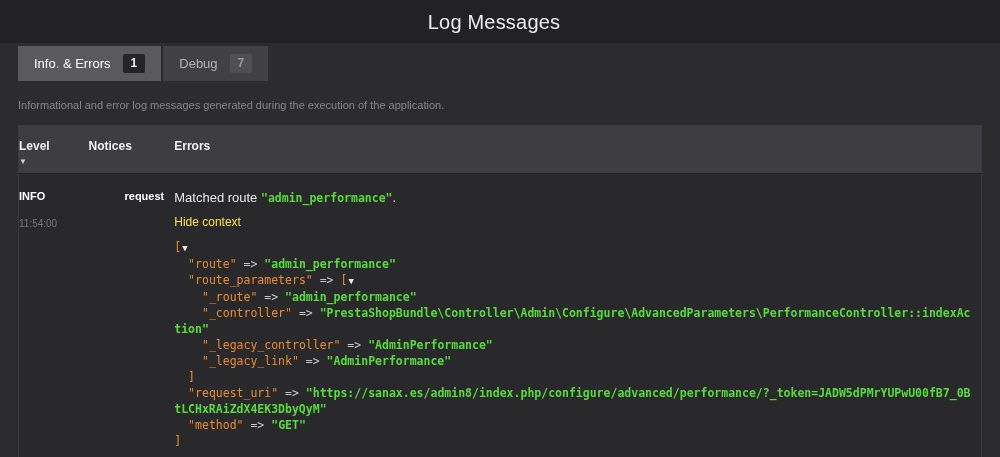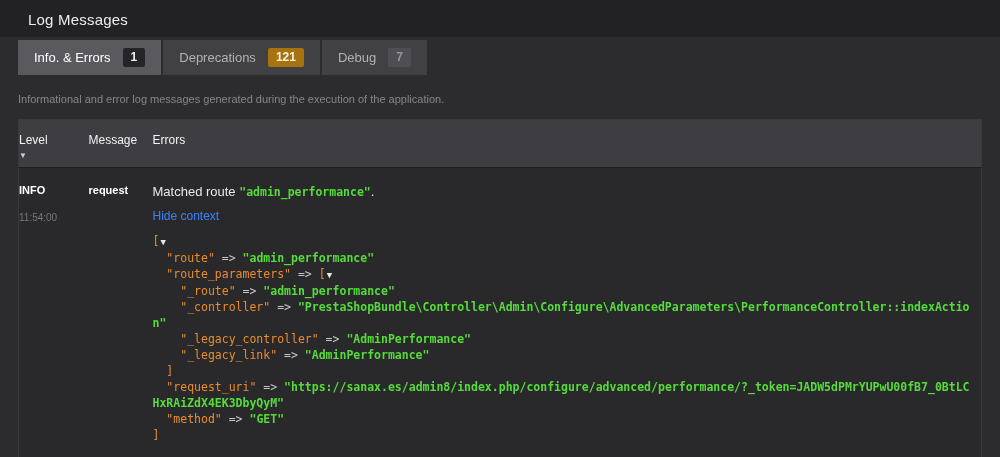--- a/index.html
+++ b/index.html
@@ -5,24 +5,25 @@
   * { box-sizing: border-box; margin: 0; padding: 0; }
   html, body { width: 1000px; height: 457px; overflow: hidden; }
   body {
     background: #222225;
     font-family: "Liberation Sans", sans-serif;
     color: #e6e6e6;
   }
   .page-title {
     margin: 0;
     padding: 11px 40px 9px 28px;
-    font-size: 15px;
+    font-size: 20px;
     font-weight: 500;
     color: #ededed;
     letter-spacing: .2px;
+    text-align: center;
   }
   .content {
     background: #2c2c2f;
     padding: 3px 18px 0 18px;
     min-height: 413px;
   }
   
   .tabs { display: flex; gap: 2px; }
   .tab {
     display: flex; align-items: center; gap: 12px;
@@ -47,51 +48,51 @@
   .log-table {
     width: 100%;
     border-collapse: collapse;
     background: #29292c;
     border: 1px solid #3a3a3e;
   }
   .log-table thead th {
     background: #3e3e42;
     color: #f2f2f2;
     font-size: 12px;
-    font-weight: normal;
+    font-weight: bold;
     text-align: left;
     vertical-align: top;
     height: 48px;
     padding: 13px 8px 6px 0;
     border-bottom: 1px solid #1e1e20;
     margin-left: 40px;
   }
   th.col-level { width: 70px; padding-left: 12px; }
   th.col-channel { width: 64px; }
   .sort-arrow { display: block; font-size: 8px; color: #cfcfcf; margin-top: 4px; }
   .log-table tbody td {
     vertical-align: top;
     padding: 16px 10px 18px 0;
   }
   td.cell-level { padding-left: 12px; }
   .level-name { font-size: 11px; font-weight: bold; color: #ffffff; }
   .level-time { font-size: 10px; color: #77777a; margin-top: 16px; }
-  .channel    { font-size: 11px; font-weight: bold; color: #ffffff; }
+  .channel    { font-size: 11px; font-weight: bold; color: #ffffff; margin-left: 36px; }
   
   .msg-text { font-size: 13px; color: #e8e8e8; line-height: 16px; }
   .mono-green {
     font-family: "DejaVu Sans Mono", monospace;
     font-size: 11.5px; font-weight: bold;
     color: #56db3a;
   }
   .context-link {
     display: inline-block;
     margin-top: 9px;
     font-size: 12px;
-    color: #3b82f6;
+    color: #fde047;
     text-decoration: none;
     cursor: pointer;
   }
   .dump {
     margin-top: 9px;
     font-family: "DejaVu Sans Mono", monospace;
     font-size: 11.5px;
     line-height: 16px;
   }
   .dump-line { white-space: pre-wrap; word-break: break-all; }
@@ -108,40 +109,36 @@
   <h1 class="page-title">Log Messages</h1>
 
   <div class="content">
 
     <div class="tabs">
       <div class="tab active">
         <span class="tab-label">Info. &amp; Errors</span>
         <span class="badge badge-dark">1</span>
       </div>
       <div class="tab">
-        <span class="tab-label">Deprecations</span>
-        <span class="badge badge-orange">121</span>
-      </div>
-      <div class="tab">
         <span class="tab-label">Debug</span>
         <span class="badge">7</span>
       </div>
     </div>
 
     <p class="desc">Informational and error log messages generated during the execution of the application.</p>
 
     <table class="log-table">
       <thead>
         <tr>
           <th class="col-level">
             <span>Level</span>
             <span class="sort-arrow">▼</span>
           </th>
           <th class="col-channel">
-            <span>Message</span>
+            <span>Notices</span>
           </th>
           <th>
             <span>Errors</span>
           </th>
         </tr>
       </thead>
       <tbody>
         <tr>
           <td class="cell-level">
             <div class="level-name">INFO</div>

